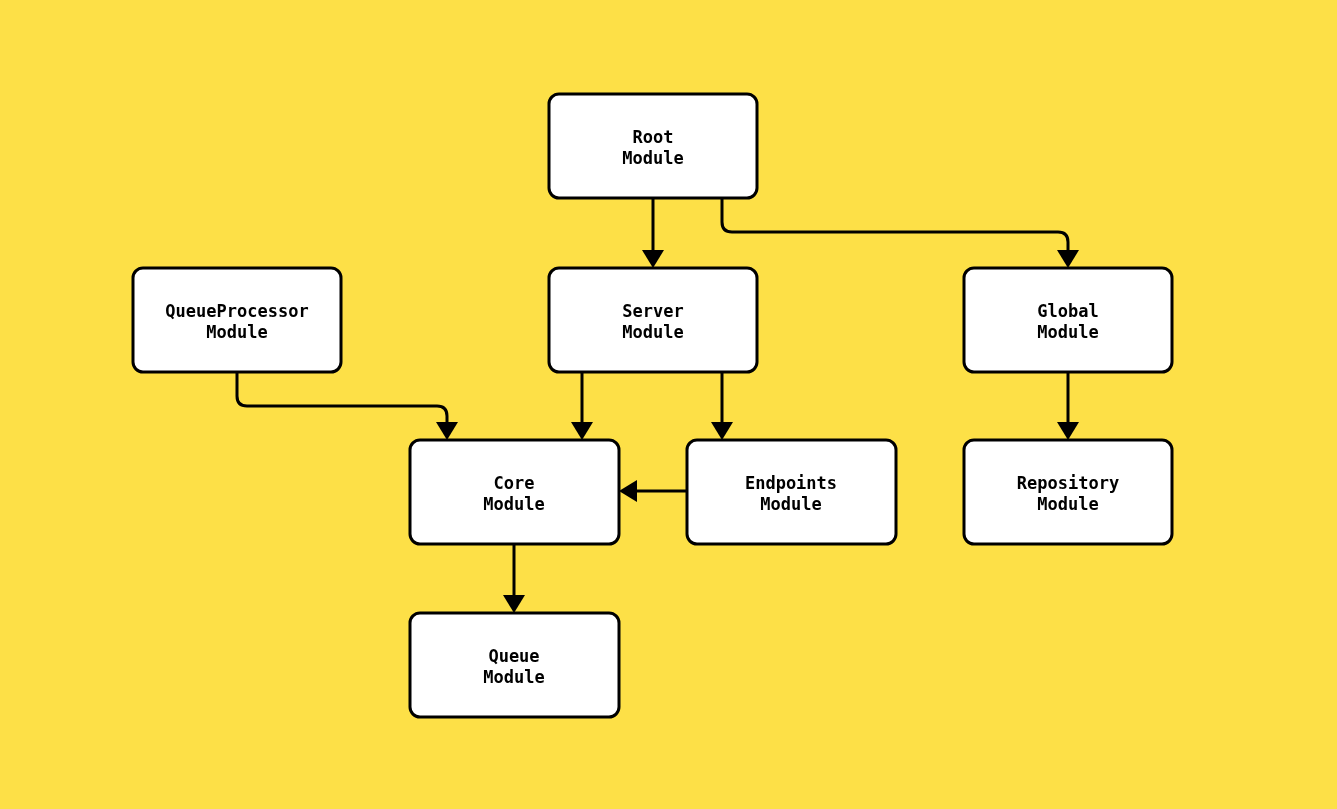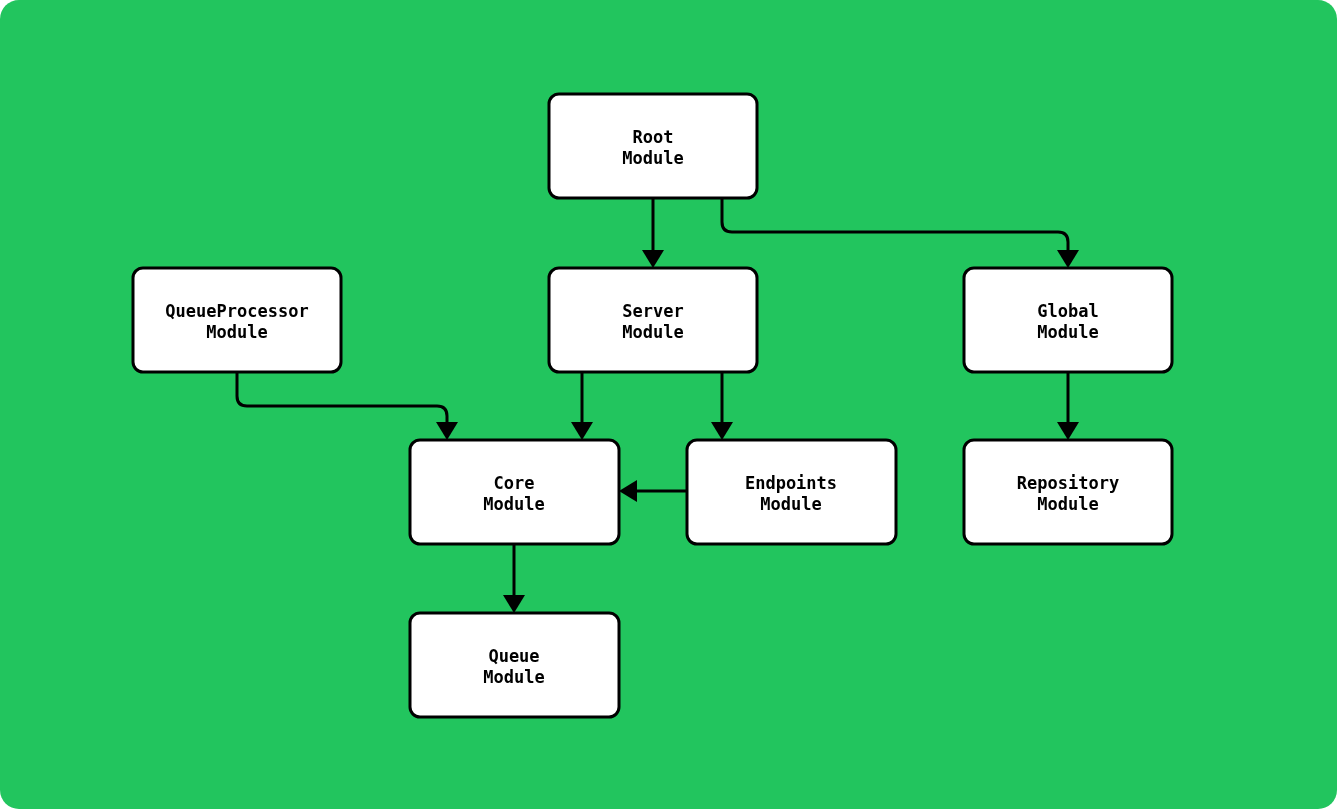--- a/index.html
+++ b/index.html
@@ -4,23 +4,22 @@
 <style>
   html, body {
     margin: 0;
     padding: 0;
     background: #ffffff;
   }
   .canvas {
     position: relative;
     width: 1337px;
     height: 809px;
-    background: #22c55e;
+    background: #fde047;
     overflow: hidden;
-    border-radius: 19px;
   }
   svg text {
     font-family: "DejaVu Sans Mono", "Liberation Mono", monospace;
     font-weight: bold;
     font-size: 17px;
     fill: #000000;
     text-anchor: middle;
   }
   .node-box {
     fill: #ffffff;

